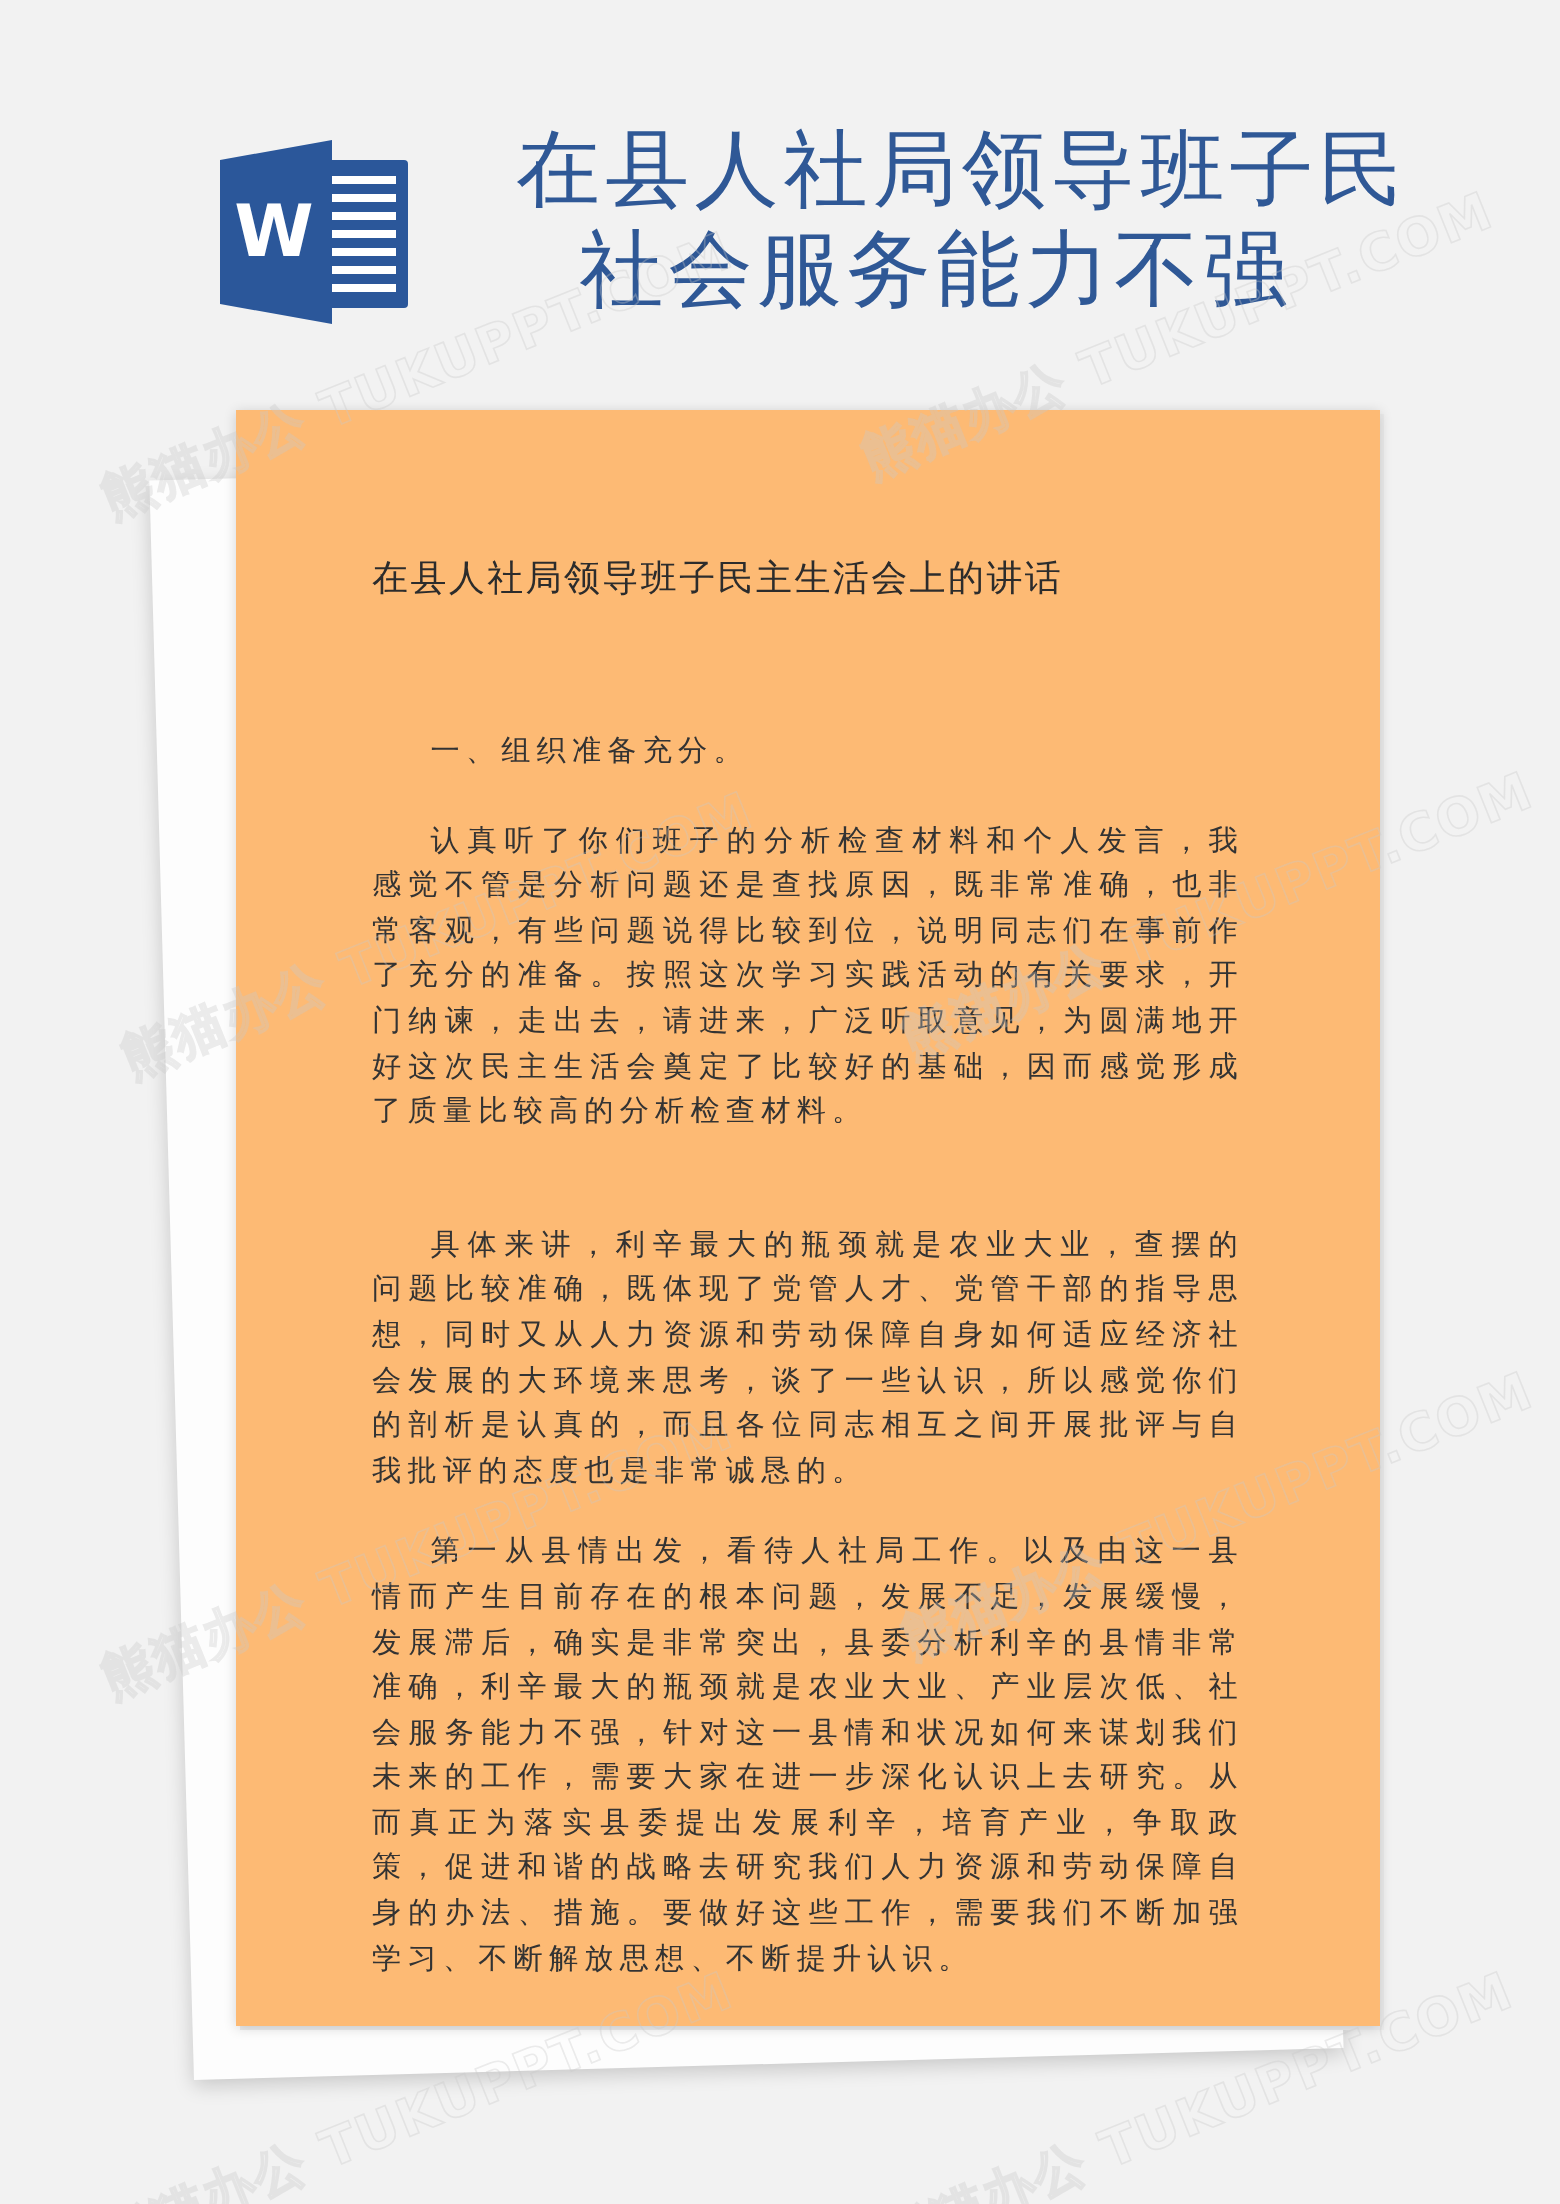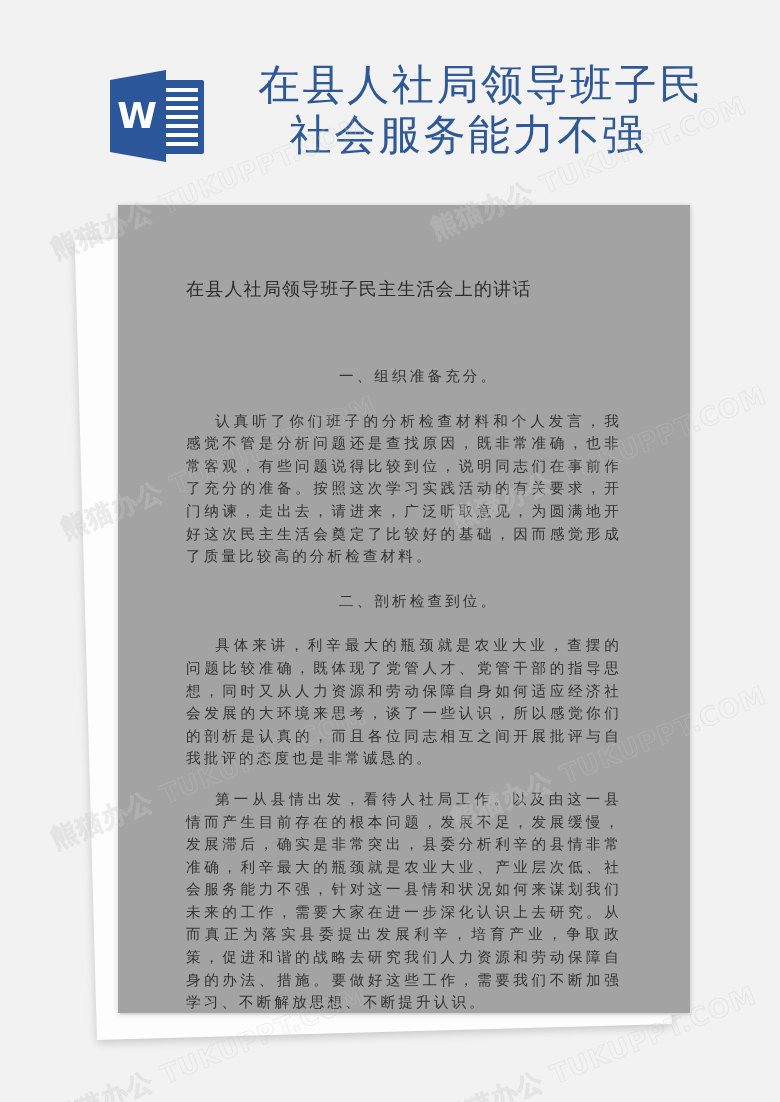--- a/index.html
+++ b/index.html
@@ -24,36 +24,36 @@
 
   
   .back-page {
     position: absolute; left: 97px; top: 240px; width: 575px; height: 800px;
     background: #fdfdfd;
     transform: rotate(-1.6deg); transform-origin: 0 100%;
     box-shadow: 0 3px 10px rgba(0,0,0,0.18);
   }
   .front-page {
     position: absolute; left: 118px; top: 205px; width: 572px; height: 808px;
-    background: #a3a3a3;
+    background: #fdba74;
     box-shadow: 0 1px 6px rgba(0,0,0,0.16), 2px 2px 0 #ececec;
   }
   .doc-title {
     position: absolute; left: 68px; top: 72px; white-space: nowrap;
     font-size: 18px; letter-spacing: 1.2px; color: #2c2c2c;
     font-family: "DejaVu Sans", sans-serif;
   }
   .doc-body {
     position: absolute; left: 68px; top: 138px; width: 436px;
     font-family: "DejaVu Serif", "Liberation Serif", serif;
     font-size: 14.6px; line-height: 22.6px; color: #333;
     letter-spacing: 3.1px;
   }
   .para { text-indent: 2em; text-align: justify; }
-  .heading { text-indent: 2em; text-align: center; }
+  .heading { text-indent: 2em; }
   .gap-sm { height: 18px; }
   .gap-md { height: 22px; }
 
   
   .wm {
     position: absolute; font-family: "DejaVu Sans", sans-serif;
     font-size: 26px; font-weight: bold; color: rgba(255,255,255,0.0);
     -webkit-text-stroke: 0.8px rgba(200,200,200,0.35);
     transform: rotate(-22deg); white-space: nowrap; pointer-events: none;
     letter-spacing: 1px;
@@ -88,21 +88,20 @@
 
 <div class="front-page">
   <div class="doc-title">在县人社局领导班子民主生活会上的讲话</div>
 
   <div class="doc-body">
     <div class="gap-md"></div>
     <p class="heading">一、组织准备充分。</p>
     <div class="gap-md"></div>
     <p class="para">认真听了你们班子的分析检查材料和个人发言，我感觉不管是分析问题还是查找原因，既非常准确，也非常客观，有些问题说得比较到位，说明同志们在事前作了充分的准备。按照这次学习实践活动的有关要求，开门纳谏，走出去，请进来，广泛听取意见，为圆满地开好这次民主生活会奠定了比较好的基础，因而感觉形成了质量比较高的分析检查材料。</p>
     <div class="gap-md"></div>
-    <p class="heading">二、剖析检查到位。</p>
     <div class="gap-md"></div>
     <p class="para">具体来讲，利辛最大的瓶颈就是农业大业，查摆的问题比较准确，既体现了党管人才、党管干部的指导思想，同时又从人力资源和劳动保障自身如何适应经济社会发展的大环境来思考，谈了一些认识，所以感觉你们的剖析是认真的，而且各位同志相互之间开展批评与自我批评的态度也是非常诚恳的。</p>
     <div class="gap-sm"></div>
     <p class="para">第一从县情出发，看待人社局工作。以及由这一县情而产生目前存在的根本问题，发展不足，发展缓慢，发展滞后，确实是非常突出，县委分析利辛的县情非常准确，利辛最大的瓶颈就是农业大业、产业层次低、社会服务能力不强，针对这一县情和状况如何来谋划我们未来的工作，需要大家在进一步深化认识上去研究。从而真正为落实县委提出发展利辛，培育产业，争取政策，促进和谐的战略去研究我们人力资源和劳动保障自身的办法、措施。要做好这些工作，需要我们不断加强学习、不断解放思想、不断提升认识。</p>
 
   </div>
 </div>
 
 <div class="wm" style="left:40px; top:170px;">熊猫办公 TUKUPPT.COM</div>
 <div class="wm" style="left:420px; top:150px;">熊猫办公 TUKUPPT.COM</div>

